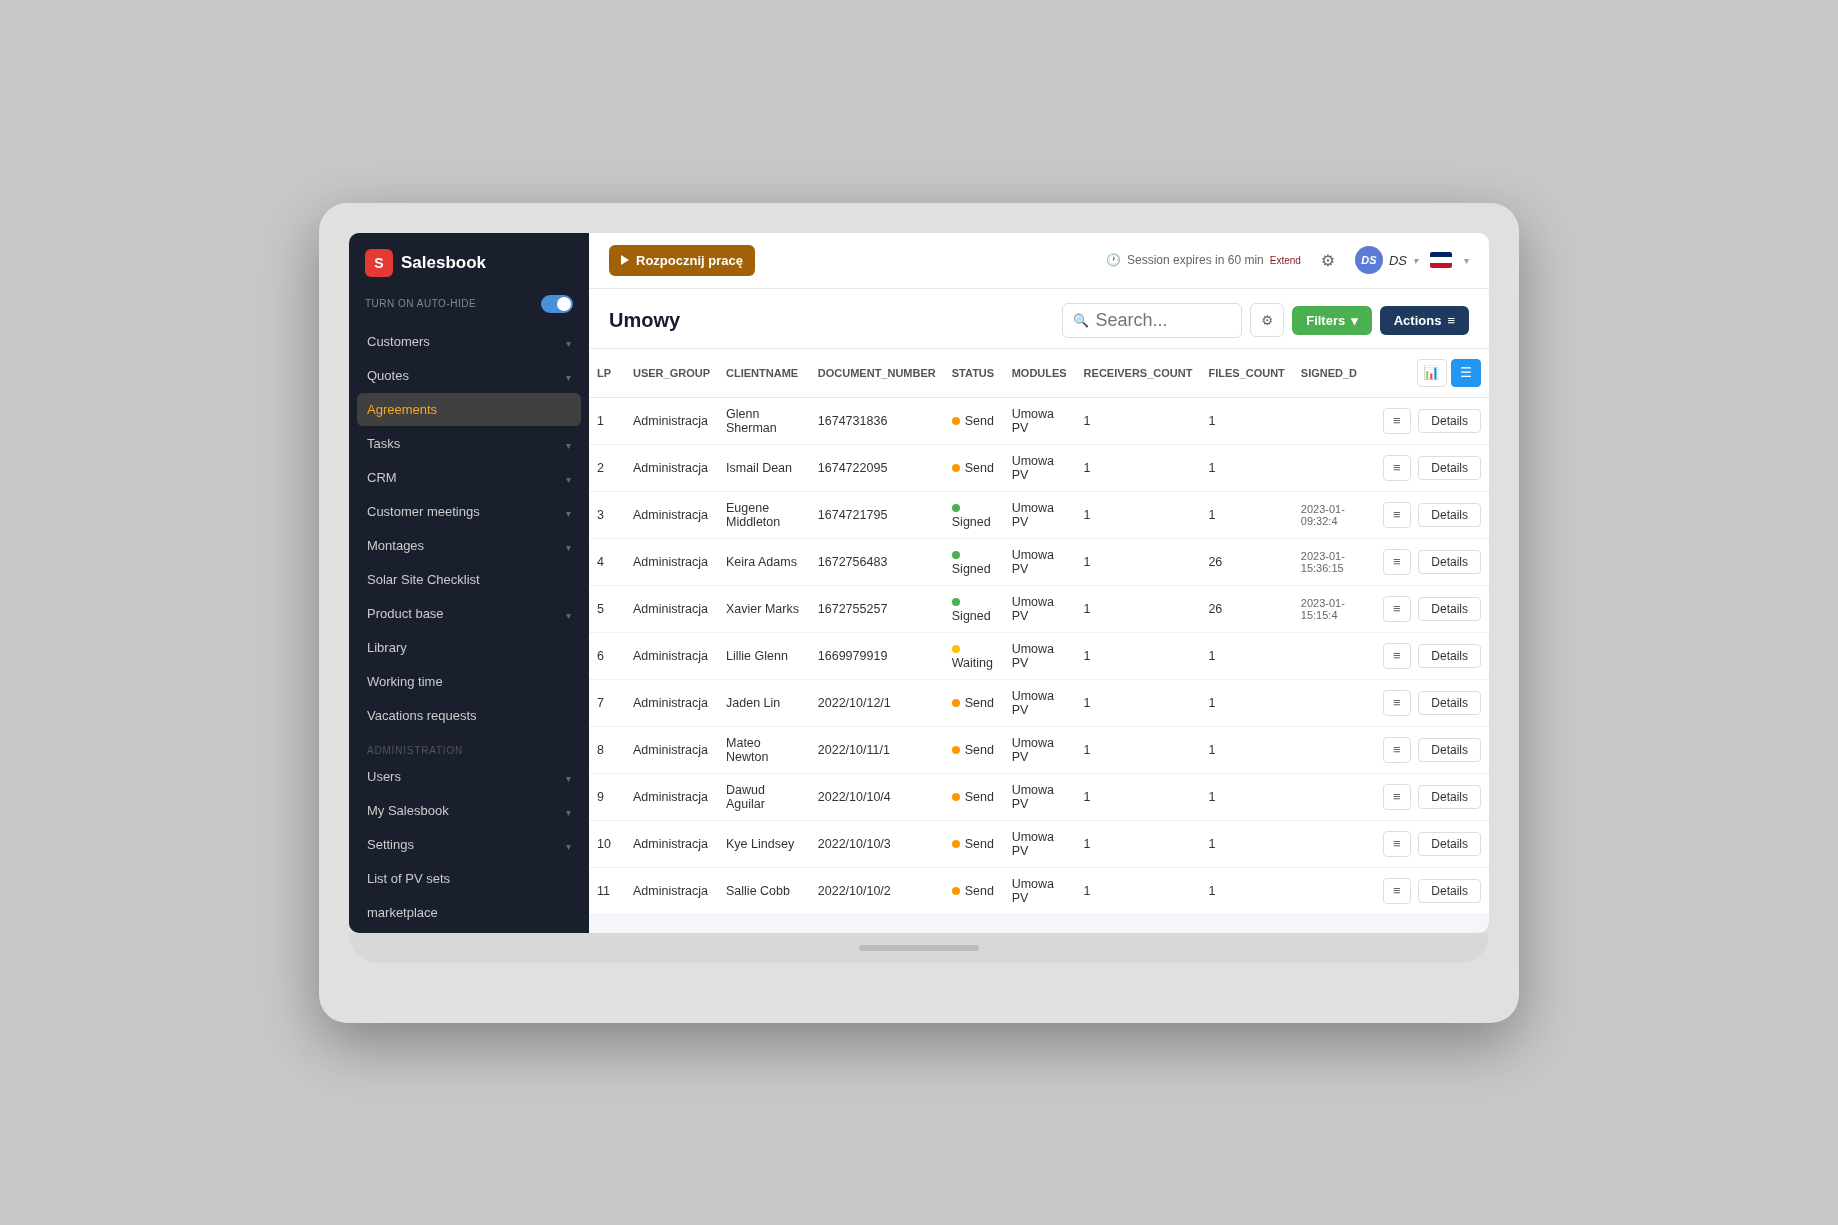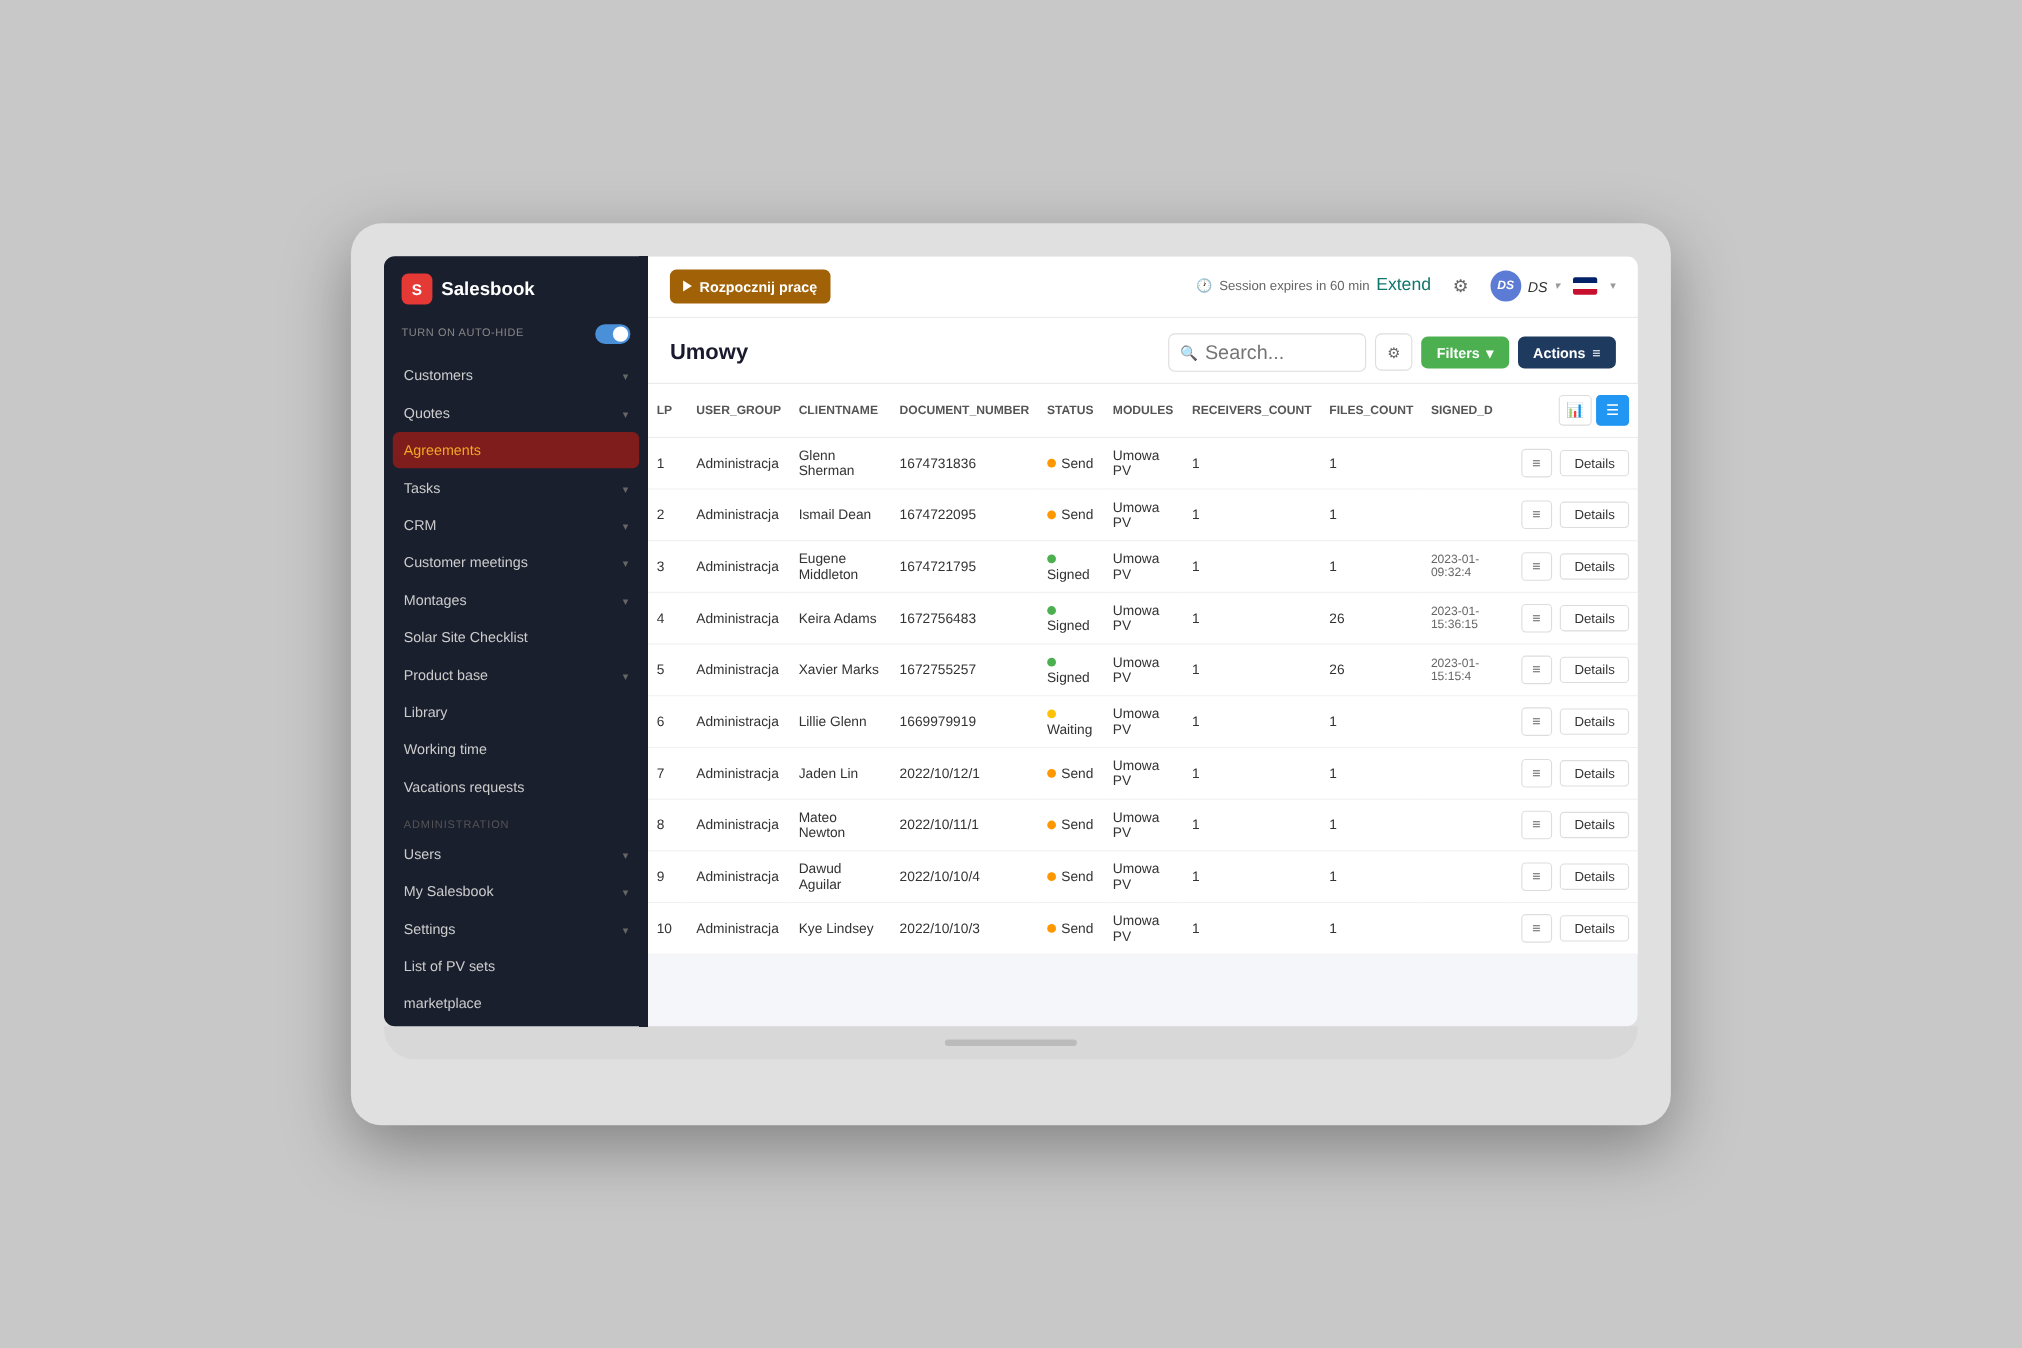--- a/index.html
+++ b/index.html
@@ -118,21 +118,21 @@
       align-items: flex-end;
       justify-content: space-between;
       padding: 9px 10px;
       border-radius: 6px;
       cursor: pointer;
       font-size: 13px;
       color: #ccc;
       margin-bottom: 1px;
     }
     .nav-item.active {
-      background: #7f1d1d;
+      background: #404040;
       color: #f5a623;
     }
     .nav-item .chevron {
       color: #666;
       font-size: 10px;
     }
     .section-label {
       padding: 12px 10px 4px 10px;
       font-size: 10px;
       color: #555;
@@ -181,23 +181,23 @@
     }
     .topbar-spacer { flex: 1; }
     .session-info {
       display: flex;
       align-items: center;
       gap: 6px;
       font-size: 12px;
       color: #666;
     }
     .extend-link {
-      color: #0f766e;
-      cursor: pointer;
-      font-size: 16px;
+      color: #7f1d1d;
+      cursor: pointer;
+      font-size: 10px;
     }
     .topbar-gear {
       width: 30px;
       height: 30px;
       display: flex;
       align-items: center;
       justify-content: center;
       cursor: pointer;
       color: #666;
       font-size: 16px;
@@ -745,19 +745,36 @@
       </td>
       <td>Umowa PV</td>
       <td>1</td>
       <td>1</td>
       <td style="font-size:11px;color:#666;"></td>
       <td style="text-align:right;white-space:nowrap;">
         <button class="row-menu-btn">≡</button>
         <button class="details-btn" style="margin-left:4px;">Details</button>
       </td>
     </tr>
+              <tr>
+      <td>11</td>
+      <td>Administracja</td>
+      <td>Sallie Cobb</td>
+      <td>2022/10/10/2</td>
+      <td>
+        <span class="status-dot dot-orange"></span>Send
+      </td>
+      <td>Umowa PV</td>
+      <td>1</td>
+      <td>1</td>
+      <td style="font-size:11px;color:#666;"></td>
+      <td style="text-align:right;white-space:nowrap;">
+        <button class="row-menu-btn">≡</button>
+        <button class="details-btn" style="margin-left:4px;">Details</button>
+      </td>
+    </tr>
             </tbody>
         </table>
       </div>
     </div>
   </div>
   <div class="laptop-base"></div>
 </div>
 
 </body></html>

